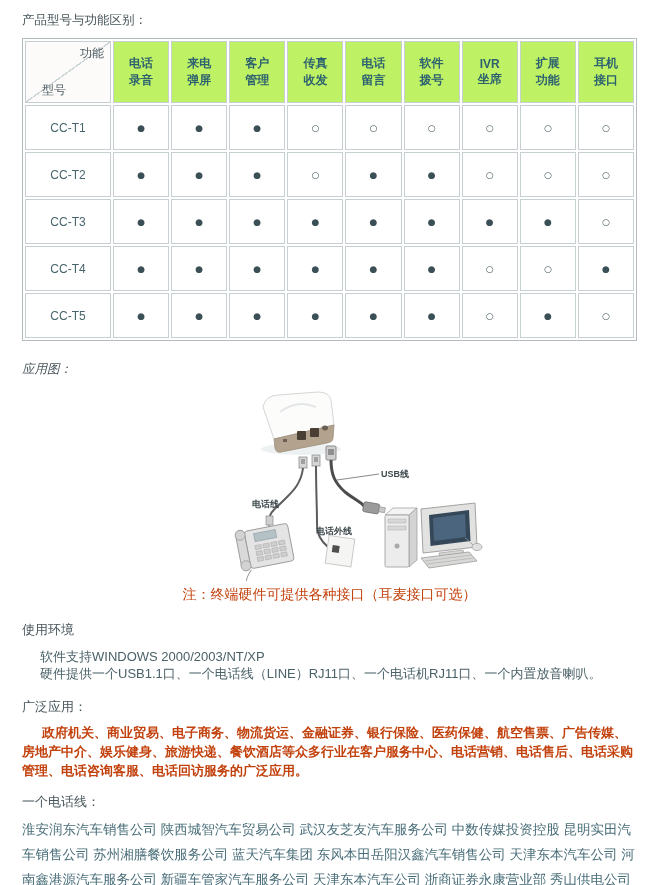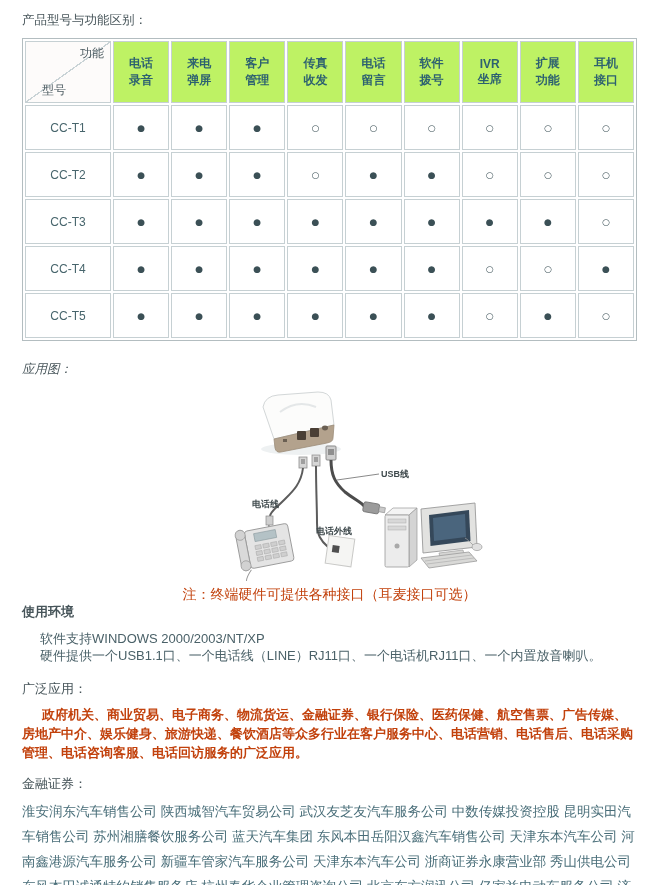--- a/index.html
+++ b/index.html
@@ -33,21 +33,21 @@
   .corner-top { position:absolute; top:3px; right:6px; }
   .corner-bottom { position:absolute; bottom:3px; left:16px; }
 
   
   .diagram-title { margin-top:20px;font-style:italic; }
   .diagram-wrap { position:relative; height:202px; margin-top:4px; }
   .diagram-wrap svg { position:absolute; left:203px; top:0; }
   .diagram-note { text-align:center; font-size:14px; color:#c2410c; margin-top:3px; }
 
   
-  .env-title { font-size:13px;font-weight:bold; }
+  .env-title { margin-top:18px; font-size:13px; }
   .env-lines { margin-top:10px; margin-left:18px; font-size:13px; line-height:17px; color:#4a6168; }
   .apps-title { margin-top:17px; font-size:13px; }
   .apps-text { margin:8px 0 10px 0; font-size:13px; line-height:19px; text-indent:20px; color:#c2410c;font-weight:bold; }
   .users-title { margin-top:14px; font-size:13px; }
   .users-text { margin:7px 0 0 0; font-size:13.5px; line-height:25px; color:#486d78; }
 
   svg .lbl { font-size:9px; font-weight:bold; fill:#3f4a4d; font-family:"Liberation Sans",sans-serif; }
 </style>
 </head>
 <body>
@@ -251,16 +251,16 @@
 
   <p class="section-title env-title">使用环境</p>
   <div class="env-lines">
     <div>软件支持WINDOWS 2000/2003/NT/XP</div>
     <div>硬件提供一个USB1.1口、一个电话线（LINE）RJ11口、一个电话机RJ11口、一个内置放音喇叭。</div>
   </div>
 
   <p class="section-title apps-title">广泛应用：</p>
   <p class="apps-text">政府机关、商业贸易、电子商务、物流货运、金融证券、银行保险、医药保健、航空售票、广告传媒、房地产中介、娱乐健身、旅游快递、餐饮酒店等众多行业在客户服务中心、电话营销、电话售后、电话采购管理、电话咨询客服、电话回访服务的广泛应用。</p>
 
-  <p class="section-title users-title">金融证券：</p>
+  <p class="section-title users-title">一个电话线：</p>
   <p class="users-text">淮安润东汽车销售公司 陕西城智汽车贸易公司 武汉友芝友汽车服务公司 中数传媒投资控股 昆明实田汽车销售公司 苏州湘膳餐饮服务公司 蓝天汽车集团 东风本田岳阳汉鑫汽车销售公司 天津东本汽车公司 河南鑫港源汽车服务公司 新疆车管家汽车服务公司 天津东本汽车公司 浙商证券永康营业部 秀山供电公司 东风本田诚通特约销售服务店 杭州春华企业管理咨询公司 北京东方润迅公司 亿家益电动车服务公司 济宁鸿昌汽车销售服务公司 北京雷克萨斯4S店 首师大科德学院 北京仁爱慈善基金会 邯郸铁通 国泰君安证券上海水城路营业部 泰安鸿泰汽车销售公司 北京生活速递广告公司 韶关电信公司 无锡国信证券 点睛教育集团 大连欣钰汽车销售公司 上海通本汽车销售公司 上海现代汽车销售公司 上海通现汽车销售公司 上海通远汽车销售公司 上海通锐汽车销售公司 大连船舶丽湾酒店 北京唯佳五金工具厂 零点调查公司 金马典当连锁 国联物流公司 联想通讯客服中心 中国人保财险公司 中国物流协会 北大医学院 日立（中国）公司 福建中意传媒 漳浦市广电局 杭州新世界旅游集团 淄博东风本田销售公司 潍坊东风本田销售公司 日照东风本田 襄樊东风本田特约售后服务店 西安东风本田销售公司 泰州东风本田销售公司 盐城东风本田销售公司 五星电器集团 东风本田甘肃华泰昌汽车特约销售店 石家庄铁通客服中心 北京会展中心 清华大学校友会 中国外运集团 信阳天发汽车销售公司 饭桶网客服 上海七莘璐一汽轿车维修服务公司 数字中国在线 中国气象局 等等。</p>
 
 </div>
 
 </body></html>

